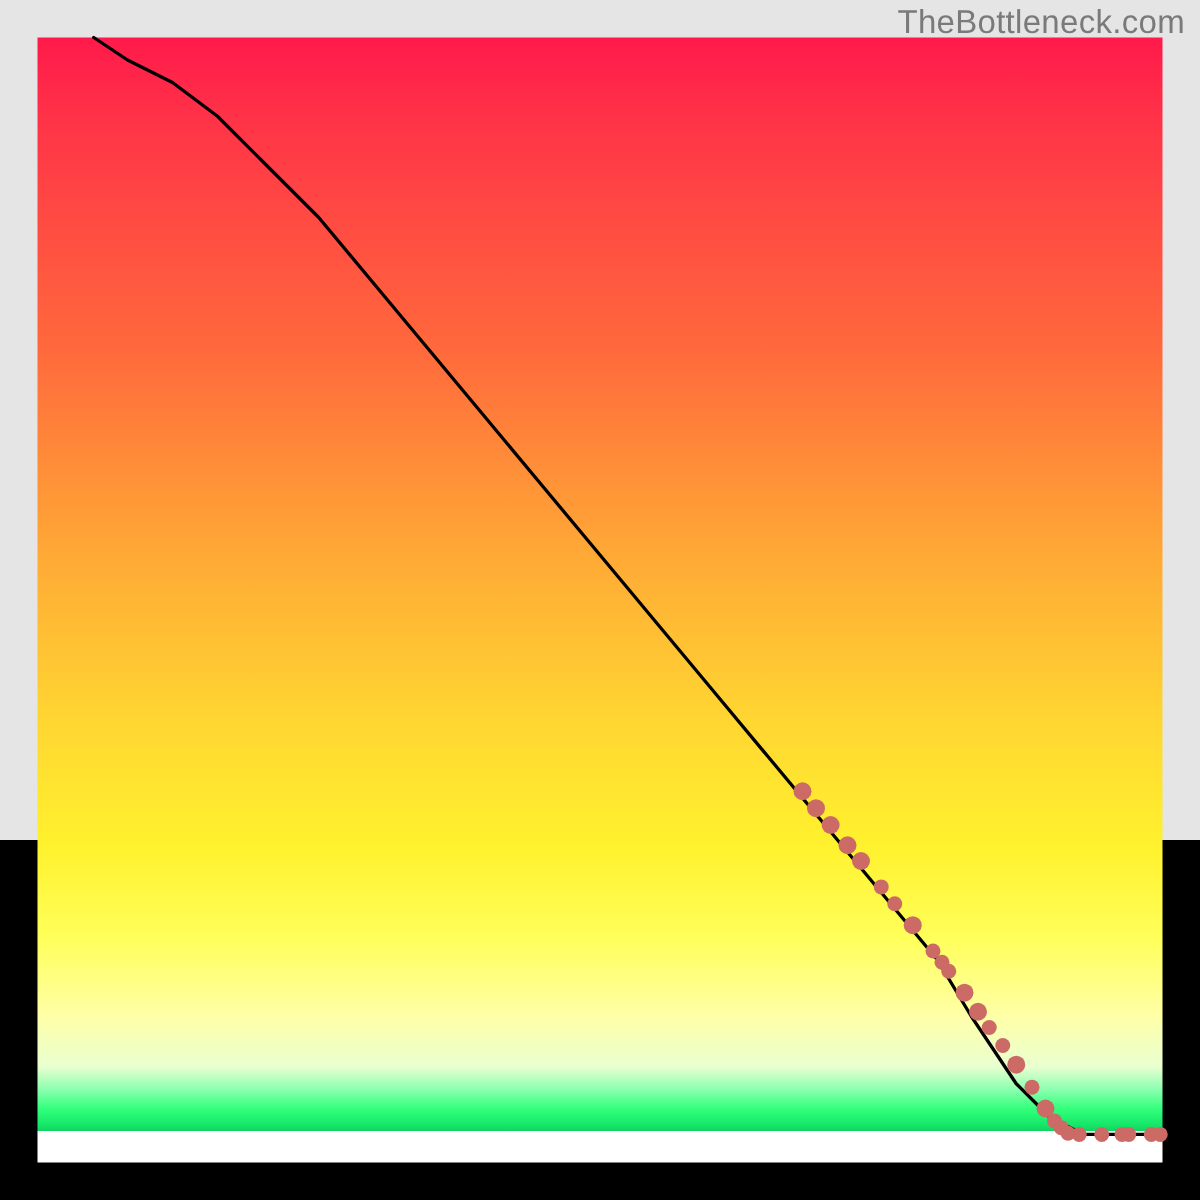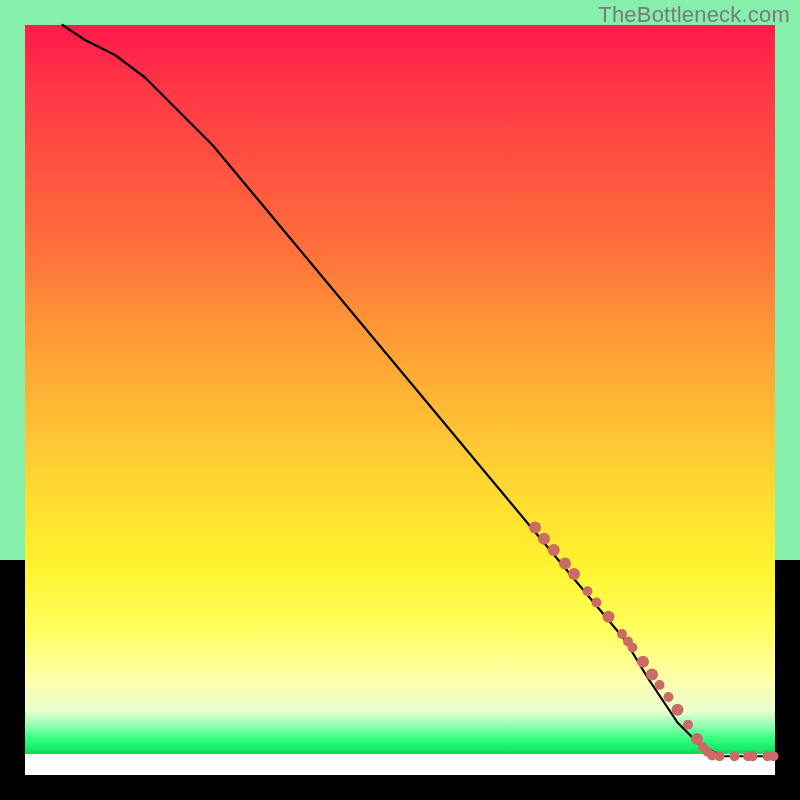--- a/index.html
+++ b/index.html
@@ -1,21 +1,21 @@
 <!DOCTYPE html>
 <html><head>
 <meta charset="utf-8">
 <style>
   * { margin: 0; padding: 0; box-sizing: border-box; }
   html, body { width: 800px; height: 800px; overflow: hidden; background: #000; }
   .stage {
     position: relative;
     width: 800px;
     height: 560px;
-    background: #86efac;
+    background: #e5e5e5;
   }
   .watermark {
     position: absolute;
     top: 2px;
     right: 10px;
     font-family: Arial, Helvetica, sans-serif;
     font-size: 22px;
     color: #7a7a7a;
     letter-spacing: 0.2px;
     user-select: none;

